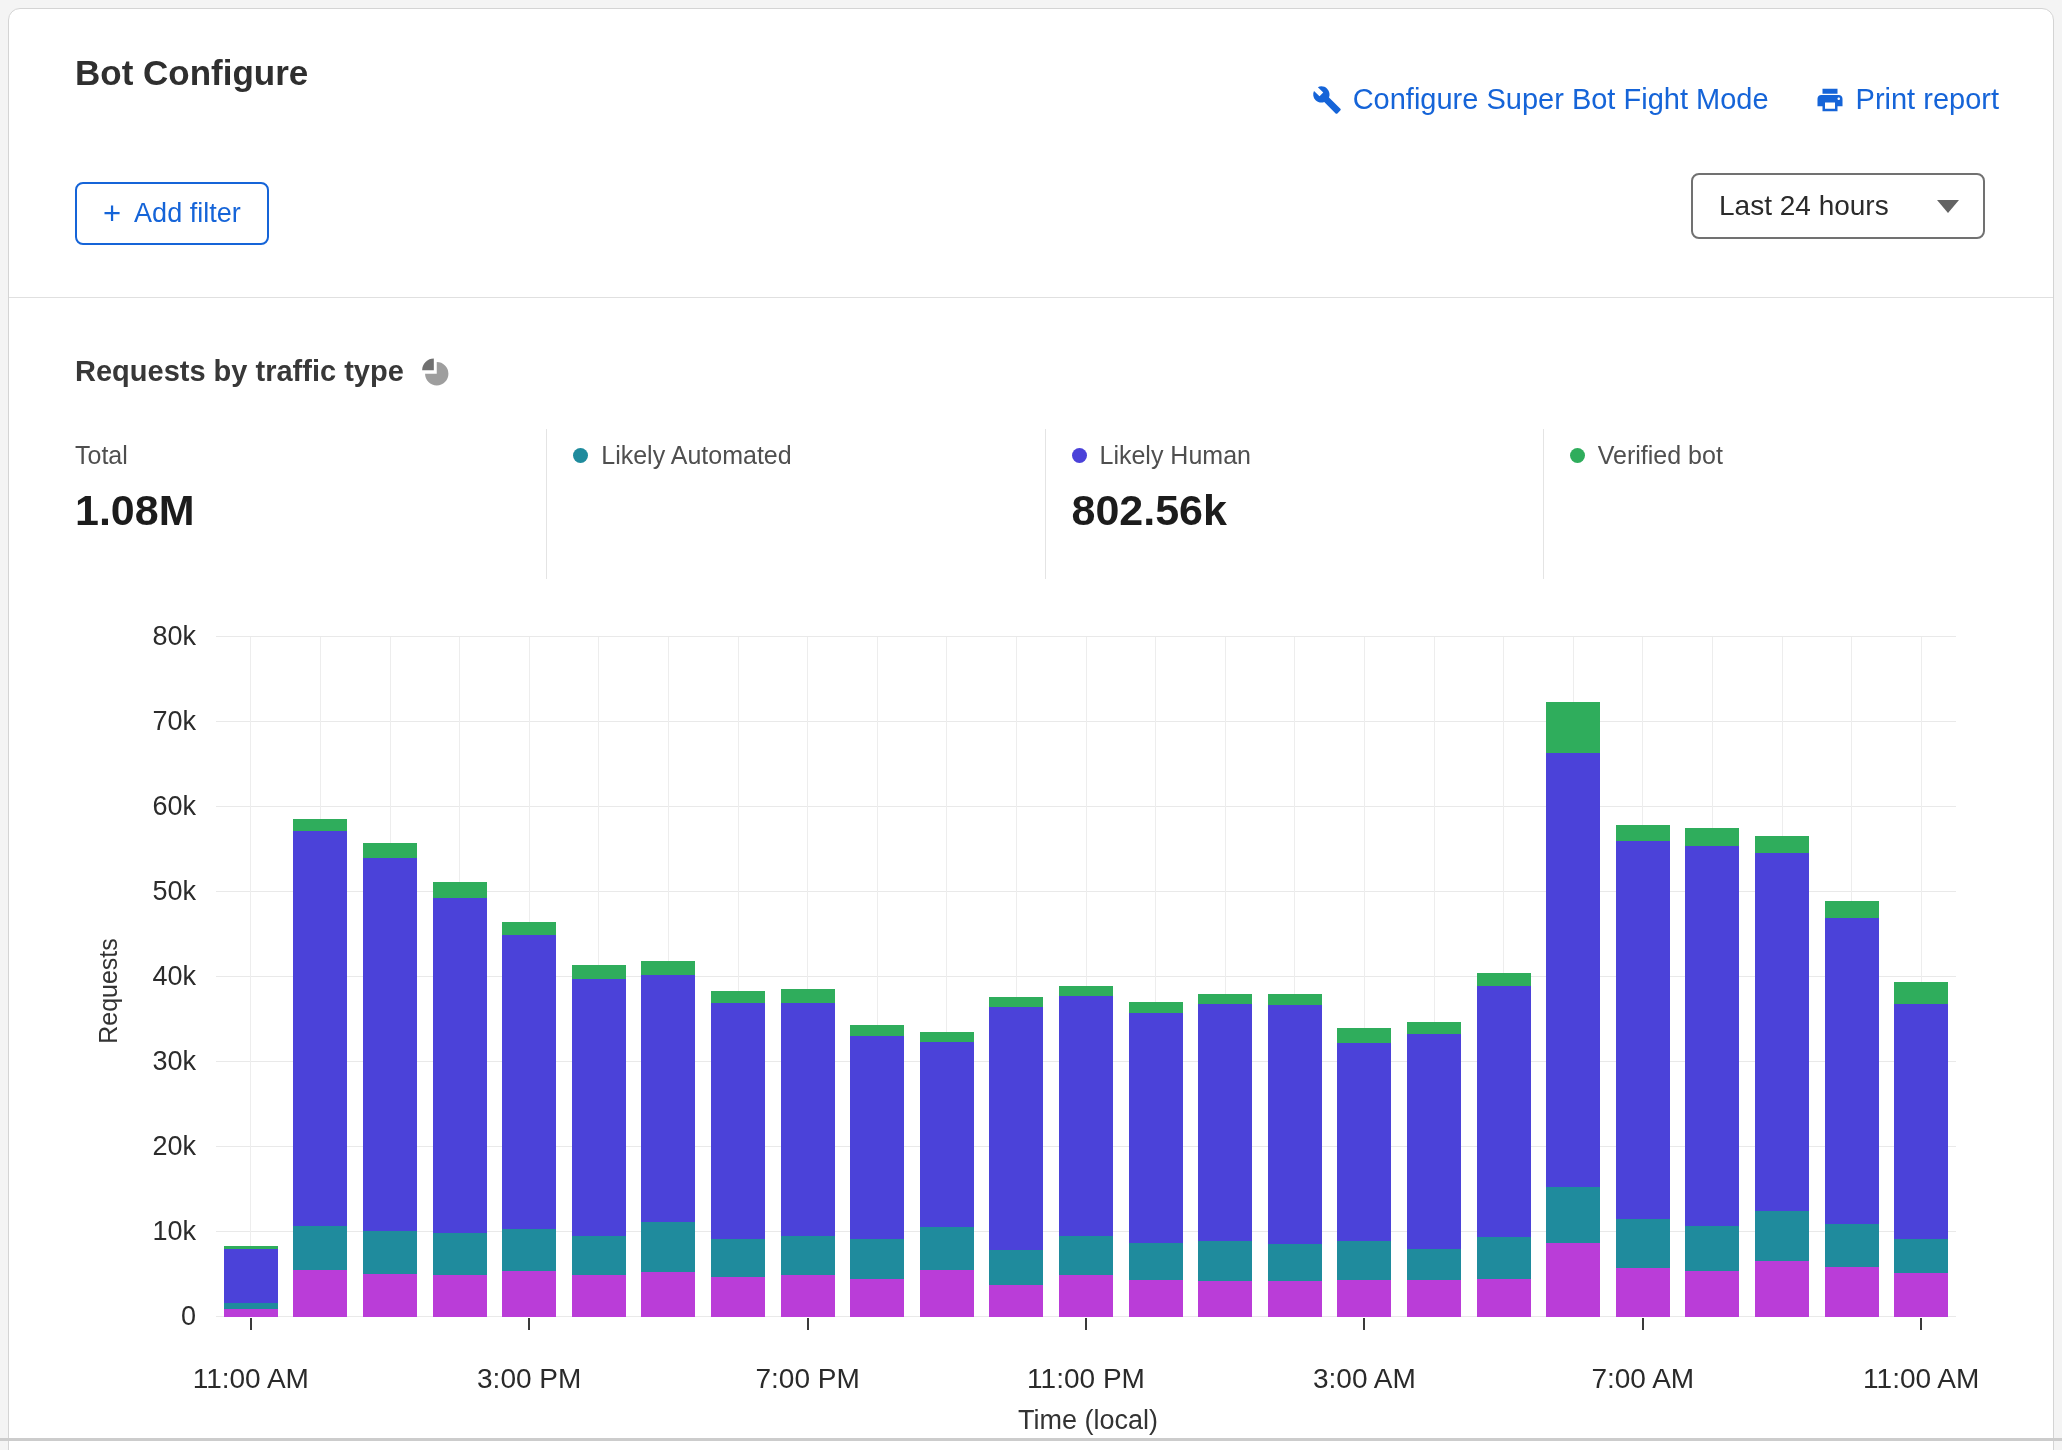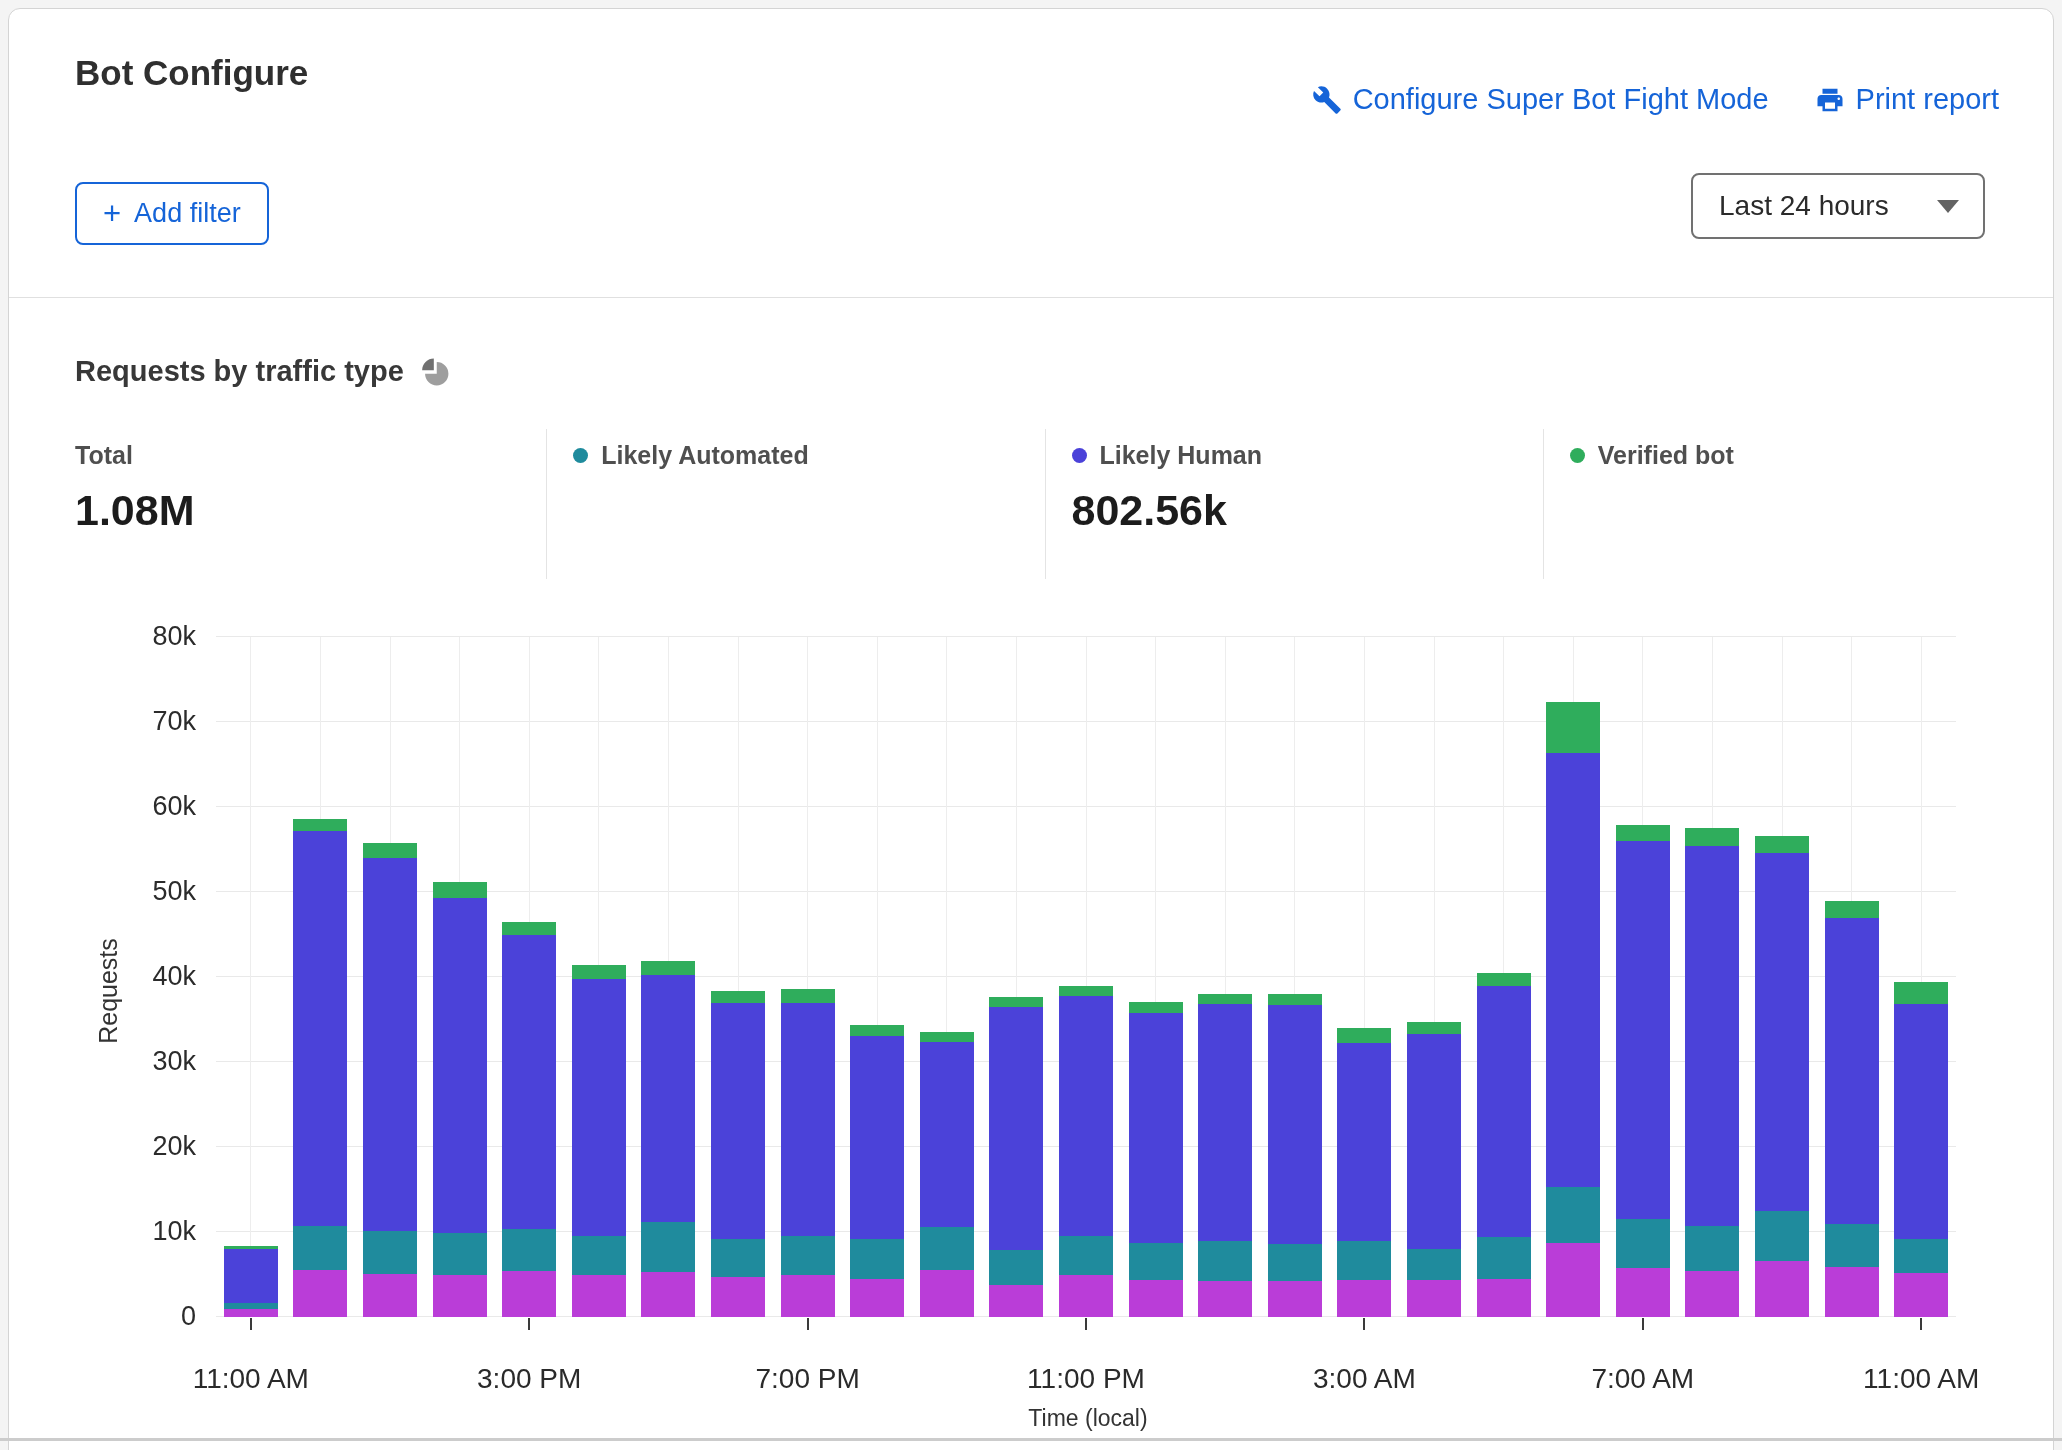--- a/index.html
+++ b/index.html
@@ -23,35 +23,35 @@
   .chev{width:0; height:0; border-left:11px solid transparent; border-right:11px solid transparent;
         border-top:13px solid #636363;}
   
   .section-heading{position:absolute; left:66px; top:346px; display:flex; align-items:center; gap:17px;}
   .section-heading h2{margin:0; font-size:29px; font-weight:700; color:#383838;}
   .section-heading svg{width:28px; height:28px;}
   
   .stats{position:absolute; left:66px; right:12px; top:420px; height:150px; display:flex;}
   .stat{flex:1; padding-left:26px; border-left:1px solid #e4e4e4; box-sizing:border-box;}
   .stat:first-child{padding-left:0; border-left:none;}
-  .stat-label-row{display:flex; align-items:center; gap:13px; margin-top:12px;font-weight:bold;}
+  .stat-label-row{display:flex; align-items:center; gap:13px; margin-top:12px;}
   .dot{width:15px; height:15px; border-radius:50%; flex:none;}
   .stat-label{font-size:25px; color:#4f4f4f;}
   .stat-value{font-size:43px; font-weight:700; color:#1c1c1c; margin-top:16px;}
   
   .plot{position:absolute; left:207px; top:628px; width:1740px; height:680px;}
   .hgrid{position:absolute; left:0; right:0; height:1px; background:#e9e9e9;}
   .vgrid{position:absolute; top:0; bottom:0; width:1px; background:#ededed;}
   .seg{position:absolute; width:54px;}
   .ylab{position:absolute; left:-160px; width:140px; text-align:right; font-size:27px; color:#2b2b2b;}
   .xtick{position:absolute; top:100%; margin-top:1px; width:2px; height:12px; background:#3a3a3a;}
   .xlab{position:absolute; top:100%; margin-top:46px; width:180px; text-align:center; font-size:28px; color:#2a2a2a;}
   .y-axis-title{position:absolute; left:99px; top:982px; transform:translate(-50%,-50%) rotate(-90deg);
         font-size:25px; color:#333; white-space:nowrap;}
-  .x-axis-title{position:absolute; left:1079px; top:1396px; transform:translateX(-50%); font-size:23px; color:#333;}
+  .x-axis-title{position:absolute; left:1079px; top:1396px; transform:translateX(-50%); font-size:27px; color:#333;}
   
   .bottom-line{position:absolute; left:0; right:0; top:1438px; height:3px; background:#cccccc;}
 </style>
 </head>
 <body>
 
 <div class="page">
   <div class="card">
 
     <div class="card-header">

